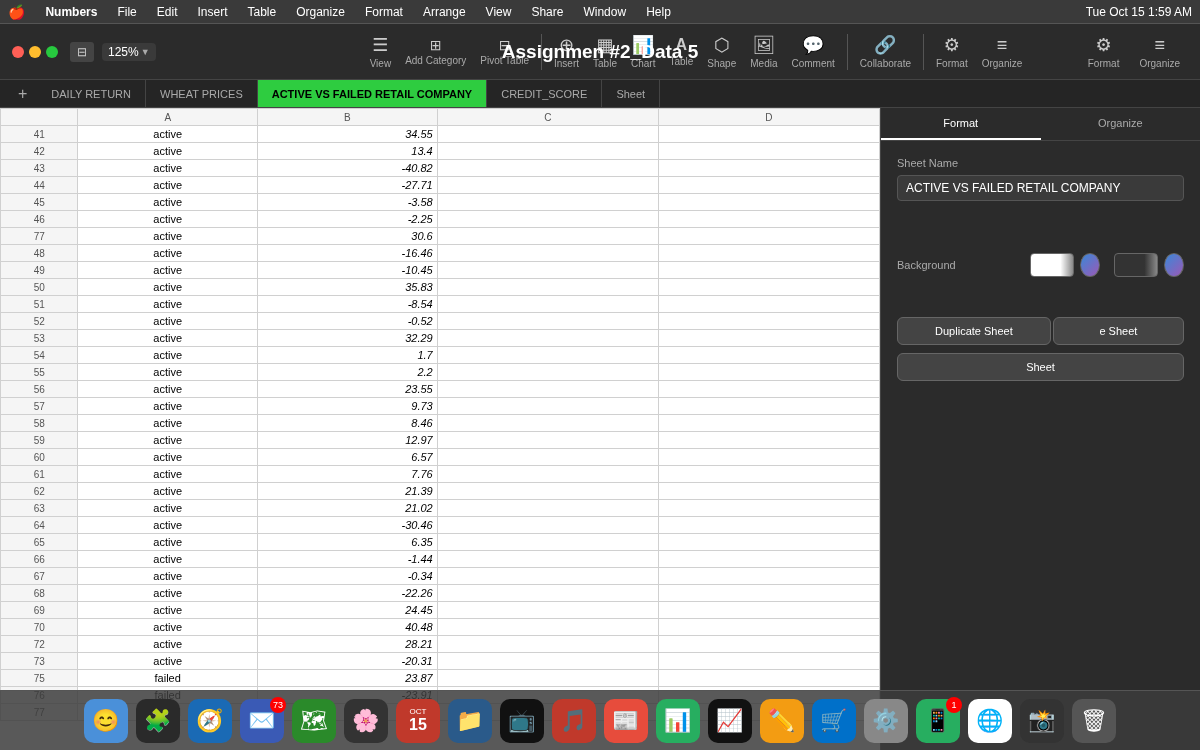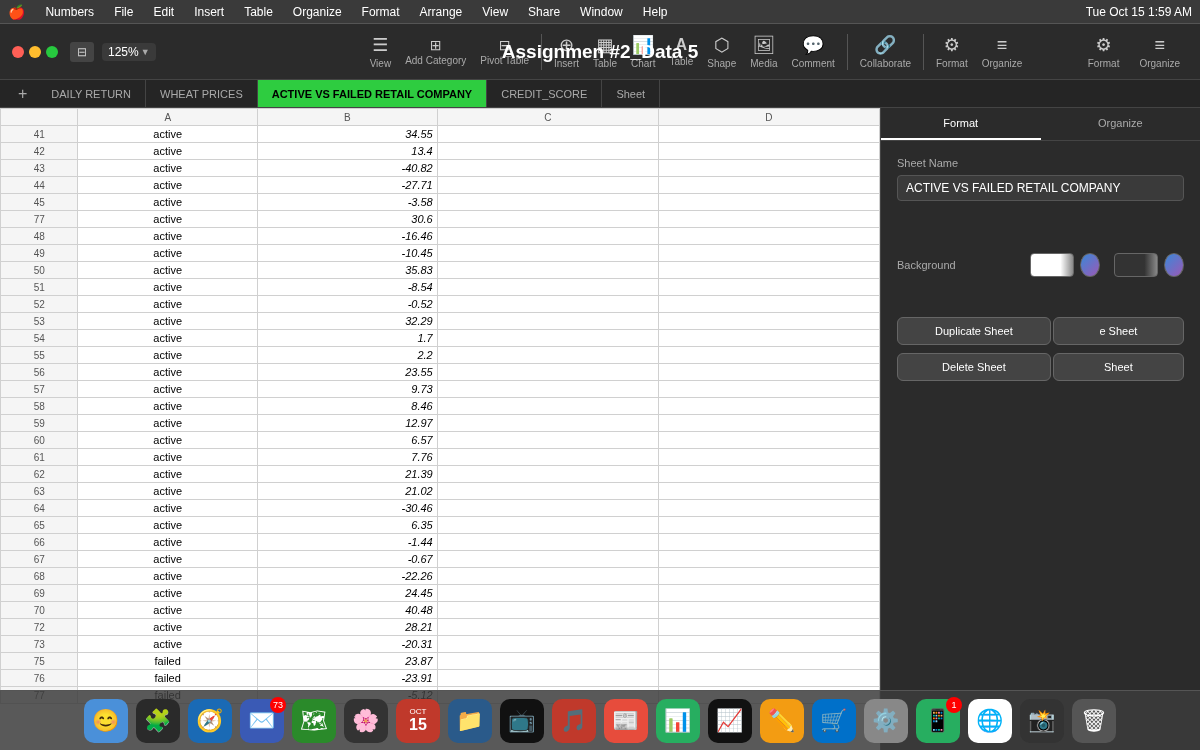--- a/index.html
+++ b/index.html
@@ -271,21 +271,21 @@
       display: flex;
       align-items: center;
       justify-content: center;
     }
   </style>
 </head>
 <body>
 
 <div class="menubar">
   <span class="menubar-apple">🍎</span>
-  <span class="menubar-item" style="font-weight:400;">Numbers</span>
+  <span class="menubar-item" style="font-weight:700;">Numbers</span>
   <span class="menubar-item">File</span>
   <span class="menubar-item">Edit</span>
   <span class="menubar-item">Insert</span>
   <span class="menubar-item">Table</span>
   <span class="menubar-item">Organize</span>
   <span class="menubar-item">Format</span>
   <span class="menubar-item">Arrange</span>
   <span class="menubar-item">View</span>
   <span class="menubar-item">Share</span>
   <span class="menubar-item">Window</span>
@@ -439,20 +439,27 @@
       <td class="col-empty"></td>
     </tr>
             <tr>
       <td class="row-num">45</td>
       <td class="col-status">active</td>
       <td class="col-value">-3.58</td>
       <td class="col-empty"></td>
       <td class="col-empty"></td>
     </tr>
             <tr>
+      <td class="row-num">46</td>
+      <td class="col-status">active</td>
+      <td class="col-value">-2.25</td>
+      <td class="col-empty"></td>
+      <td class="col-empty"></td>
+    </tr>
+            <tr>
       <td class="row-num">77</td>
       <td class="col-status">active</td>
       <td class="col-value">30.6</td>
       <td class="col-empty"></td>
       <td class="col-empty"></td>
     </tr>
             <tr>
       <td class="row-num">48</td>
       <td class="col-status">active</td>
       <td class="col-value">-16.46</td>
@@ -581,21 +588,21 @@
             <tr>
       <td class="row-num">66</td>
       <td class="col-status">active</td>
       <td class="col-value">-1.44</td>
       <td class="col-empty"></td>
       <td class="col-empty"></td>
     </tr>
             <tr>
       <td class="row-num">67</td>
       <td class="col-status">active</td>
-      <td class="col-value">-0.67</td>
+      <td class="col-value">-0.34</td>
       <td class="col-empty"></td>
       <td class="col-empty"></td>
     </tr>
             <tr>
       <td class="row-num">68</td>
       <td class="col-status">active</td>
       <td class="col-value">-22.26</td>
       <td class="col-empty"></td>
       <td class="col-empty"></td>
     </tr>
@@ -675,21 +682,20 @@
       <div style="height:24px;"></div>
 
       <div class="panel-button-row">
         <div class="panel-button-half" style="flex:1.2;">Duplicate Sheet</div>
         <div class="panel-button-half">e Sheet</div>
       </div>
 
       <div style="height:8px;"></div>
 
       <div class="panel-button-row">
-        <div class="panel-button-half" style="flex:1.2;">Delete Sheet</div>
         <div class="panel-button-half">Sheet</div>
       </div>
     </div>
   </div>
 </div>
 
 <div class="dock">
   <div class="dock-item" style="background:#4a90d9;">
     <span>😊</span>
   </div>

